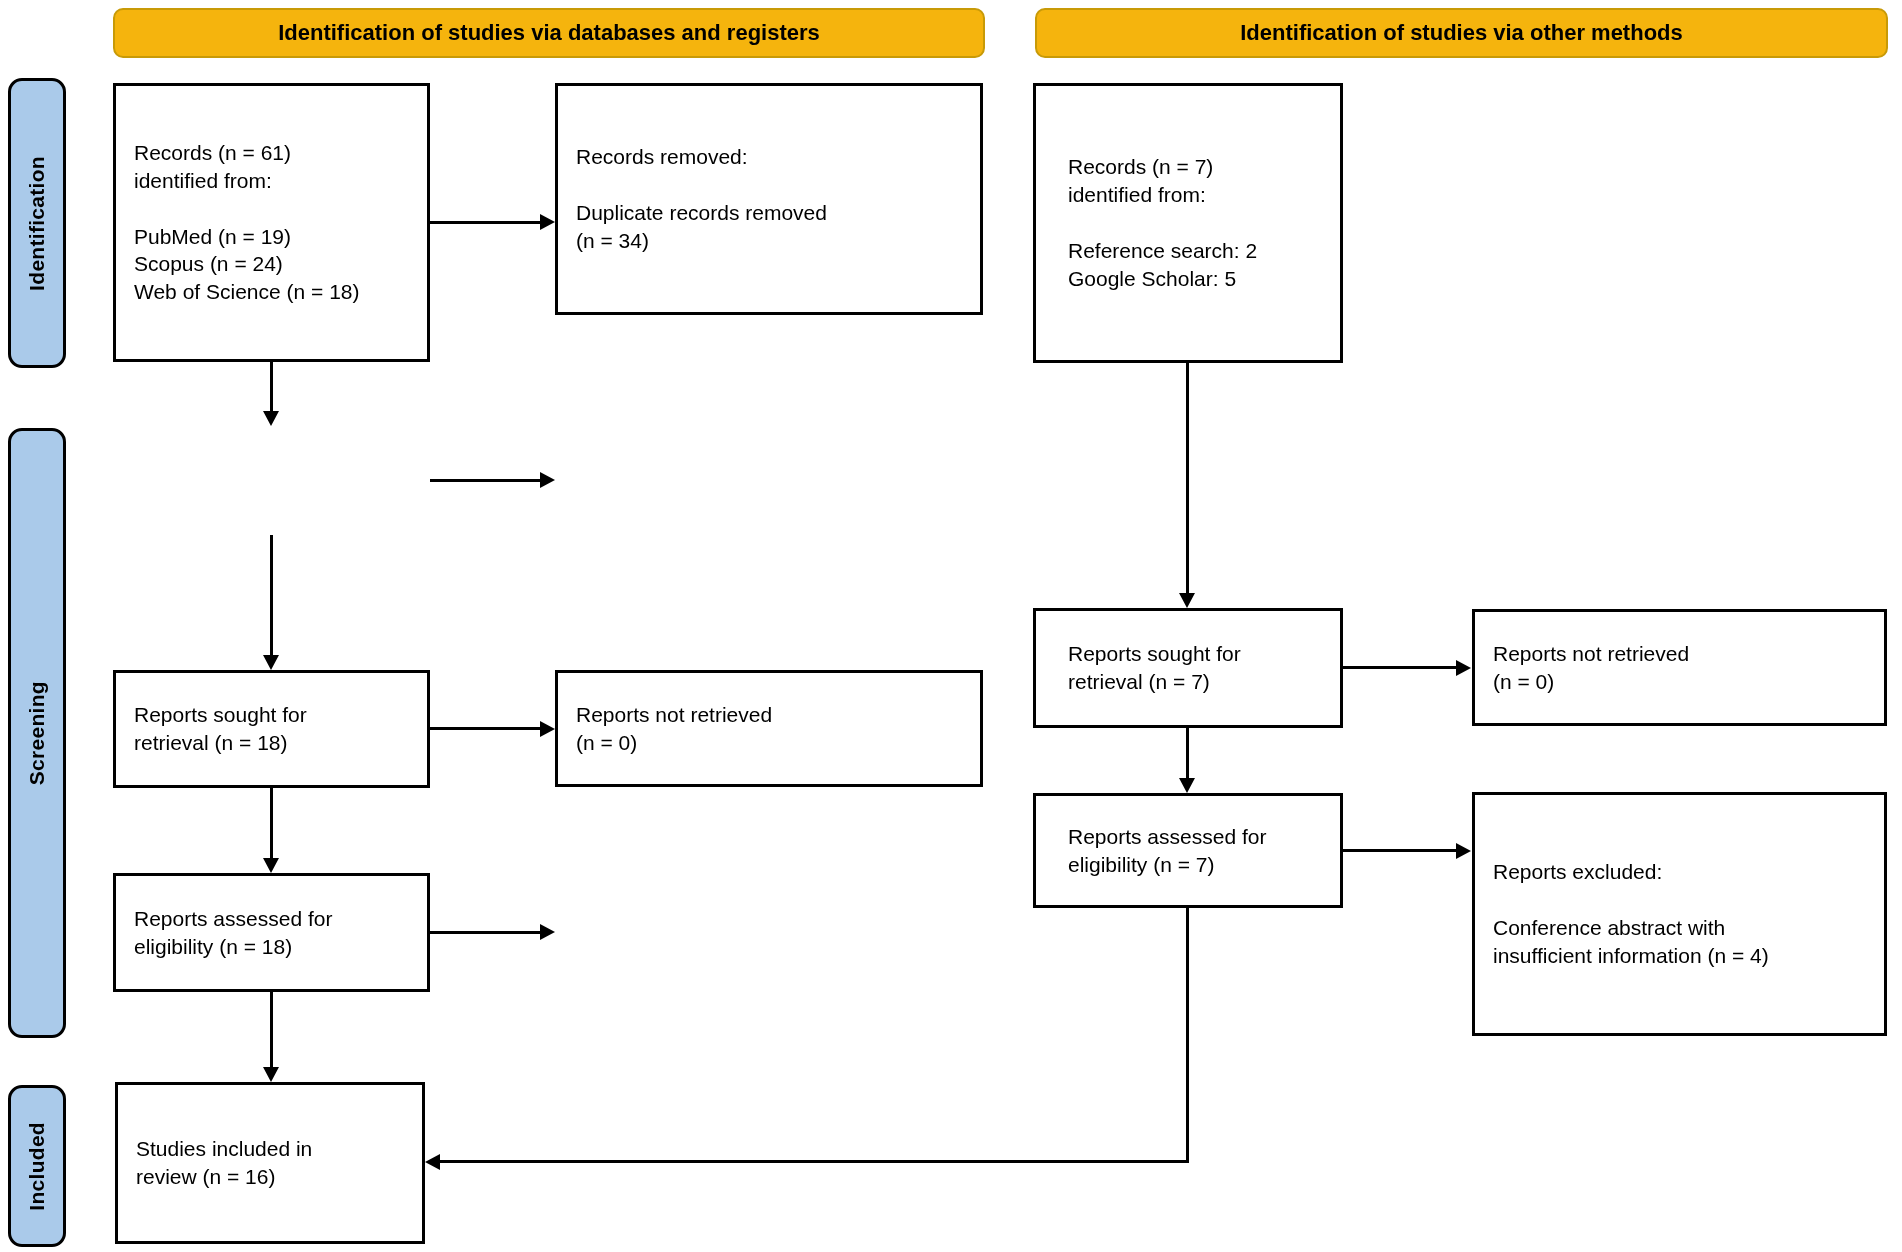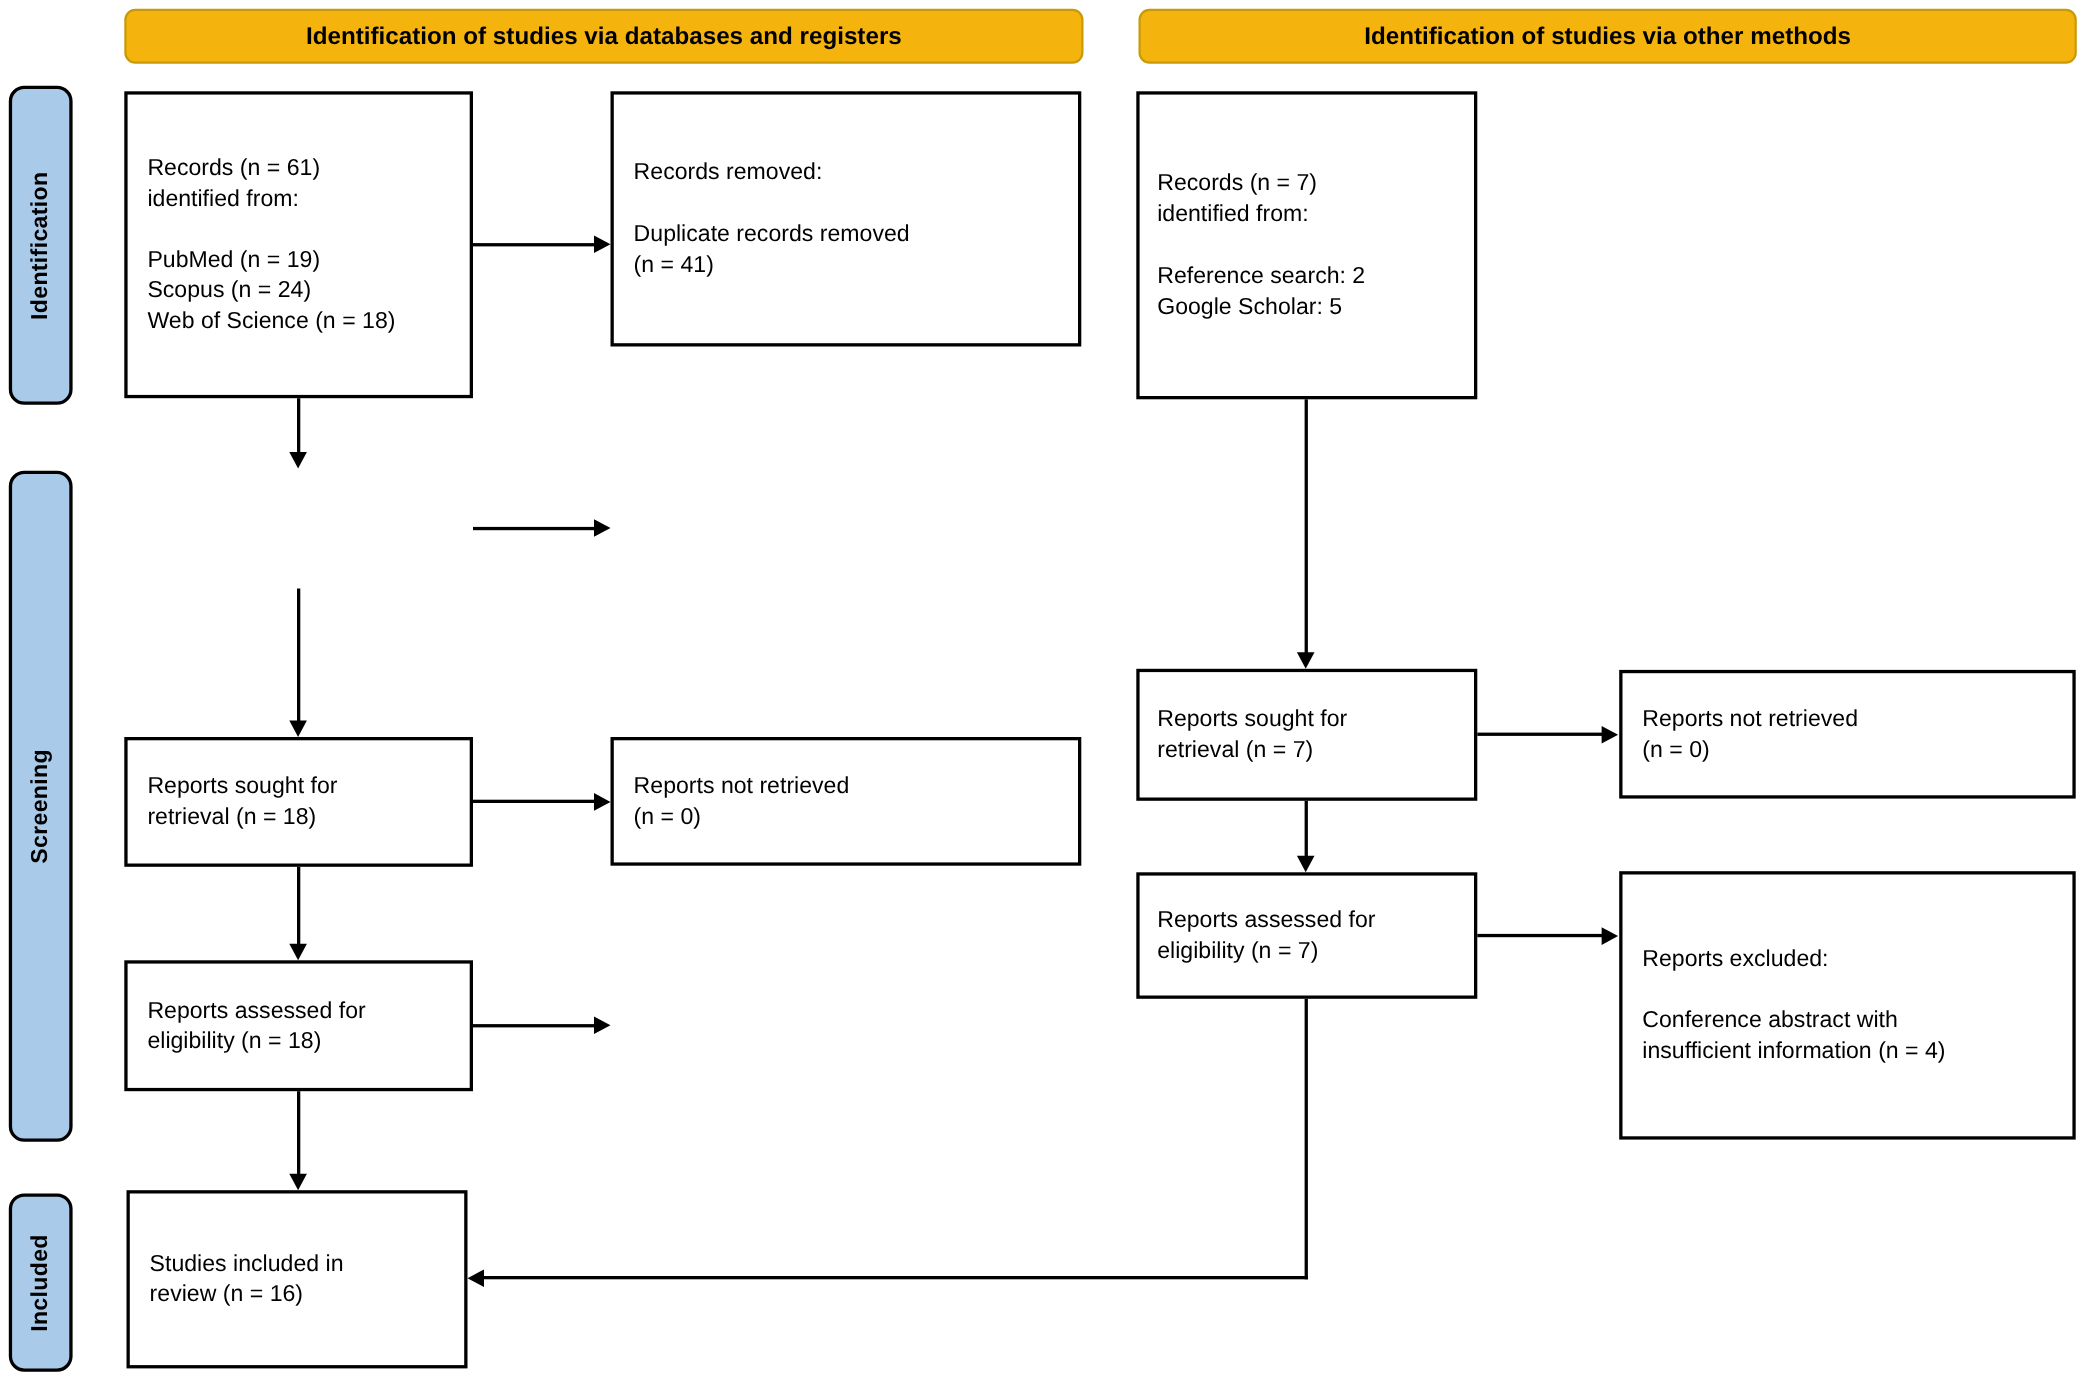--- a/index.html
+++ b/index.html
@@ -25,21 +25,21 @@
   .stage span {
     writing-mode:vertical-rl; transform:rotate(180deg);
     font-weight:bold; font-size:21px; letter-spacing:0.3px;
   }
   .box {
     position:absolute; background:#fff; border:3px solid #000;
     display:flex; align-items:center;
     font-size:21px; line-height:1.33;
   }
   .box span { white-space:pre-line; padding:6px 10px 6px 18px; display:block; }
-  .box.tight span { padding-left:16px; }
+  .box.tight span { padding-left:32px; }
 
   .vline,.hline { position:absolute; background:#000; }
   .vline { width:3px; }
   .hline { height:3px; }
   .ahead { position:absolute; width:0; height:0; }
   .a-down  { border-left:8px solid transparent; border-right:8px solid transparent; border-top:15px solid #000; }
   .a-right { border-top:8px solid transparent; border-bottom:8px solid transparent; border-left:15px solid #000; }
   .a-left  { border-top:8px solid transparent; border-bottom:8px solid transparent; border-right:15px solid #000; }
 </style>
 </head>
@@ -82,21 +82,21 @@
   </div>
   <div class="box" style="left:115px; top:1082px; width:310px; height:162px;">
     <span>Studies included in
 review (n = 16)</span>
   </div>
 
   <div class="box" style="left:555px; top:83px; width:428px; height:232px;">
     <span>Records removed:
 
 Duplicate records removed
-(n = 41)</span>
+(n = 34)</span>
   </div>
   <div class="box" style="left:555px; top:670px; width:428px; height:117px;">
     <span>Reports not retrieved
 (n = 0)</span>
   </div>
 
   <div class="box tight" style="left:1033px; top:83px; width:310px; height:280px;">
     <span>Records (n = 7)
 identified from:
 

